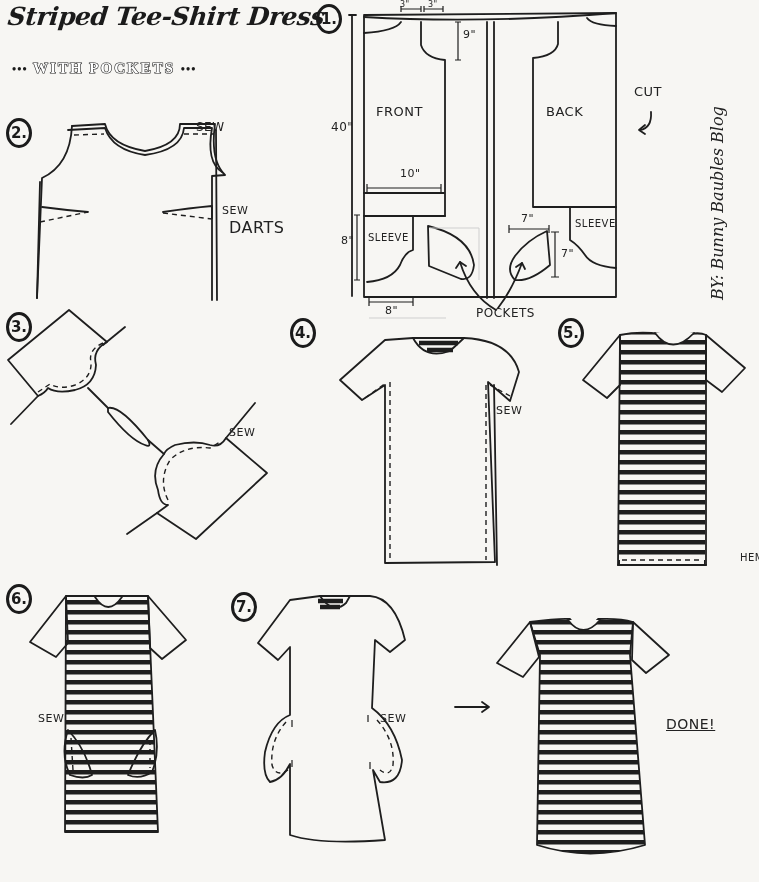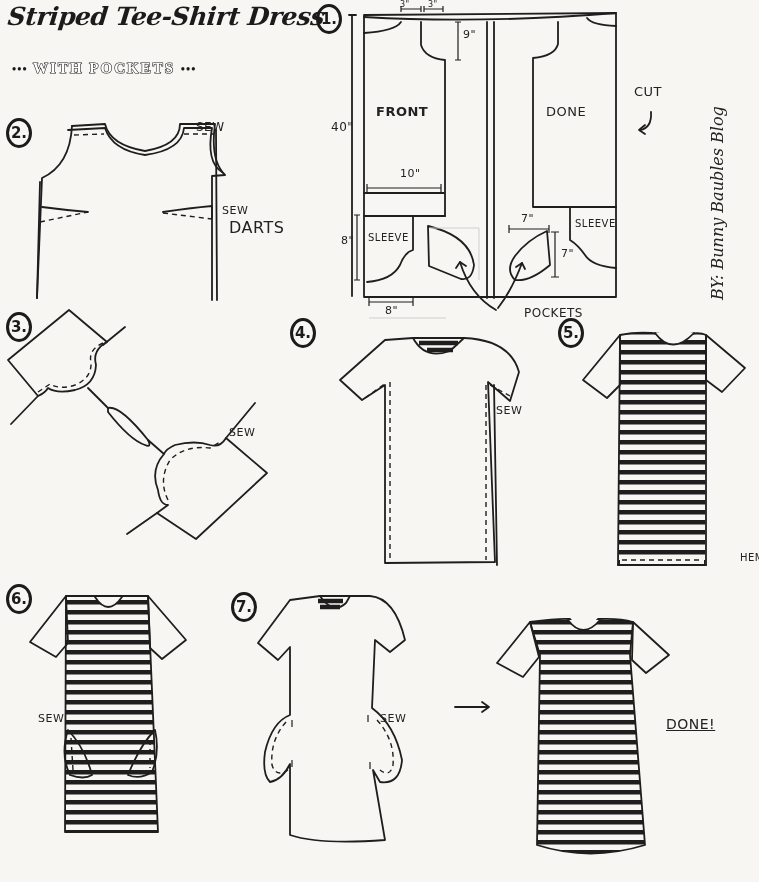--- a/index.html
+++ b/index.html
@@ -204,26 +204,26 @@
 
 <div class="abs title">Striped Tee-Shirt Dress</div>
 <div class="abs subtitle">
   <span class="dots">•••</span>
   <span>WITH POCKETS</span>
   <span class="dots">•••</span>
 </div>
 <div class="abs credit">BY: Bunny Baubles Blog</div>
 
 <div class="abs step-num" style="left:316px;top:4px;">1.</div>
-<div class="abs hand" style="left:376px;top:104px;font-size:13px;font-weight:bold;">FRONT</div>
-<div class="abs hand" style="left:546px;top:104px;font-size:13px;">DONE</div>
+<div class="abs hand" style="left:376px;top:104px;font-size:13px;">FRONT</div>
+<div class="abs hand" style="left:546px;top:104px;font-size:13px;">BACK</div>
 <div class="abs hand" style="left:634px;top:84px;font-size:13px;">CUT</div>
 <div class="abs hand" style="left:368px;top:232px;font-size:10px;">SLEEVE</div>
 <div class="abs hand" style="left:575px;top:218px;font-size:10px;">SLEEVE</div>
-<div class="abs hand" style="left:476px;top:306px;margin-left:48px;">POCKETS</div>
+<div class="abs hand" style="left:476px;top:306px;">POCKETS</div>
 <div class="abs hand" style="left:400px;top:0px;font-size:8px;">3"</div>
 <div class="abs hand" style="left:428px;top:0px;font-size:8px;">3"</div>
 <div class="abs hand" style="left:463px;top:28px;font-size:11px;">9"</div>
 <div class="abs hand" style="left:331px;top:120px;">40"</div>
 <div class="abs hand" style="left:400px;top:167px;font-size:11px;">10"</div>
 <div class="abs hand" style="left:341px;top:234px;font-size:11px;">8"</div>
 <div class="abs hand" style="left:385px;top:304px;font-size:11px;">8"</div>
 <div class="abs hand" style="left:521px;top:212px;font-size:11px;">7"</div>
 <div class="abs hand" style="left:561px;top:247px;font-size:11px;">7"</div>
 

